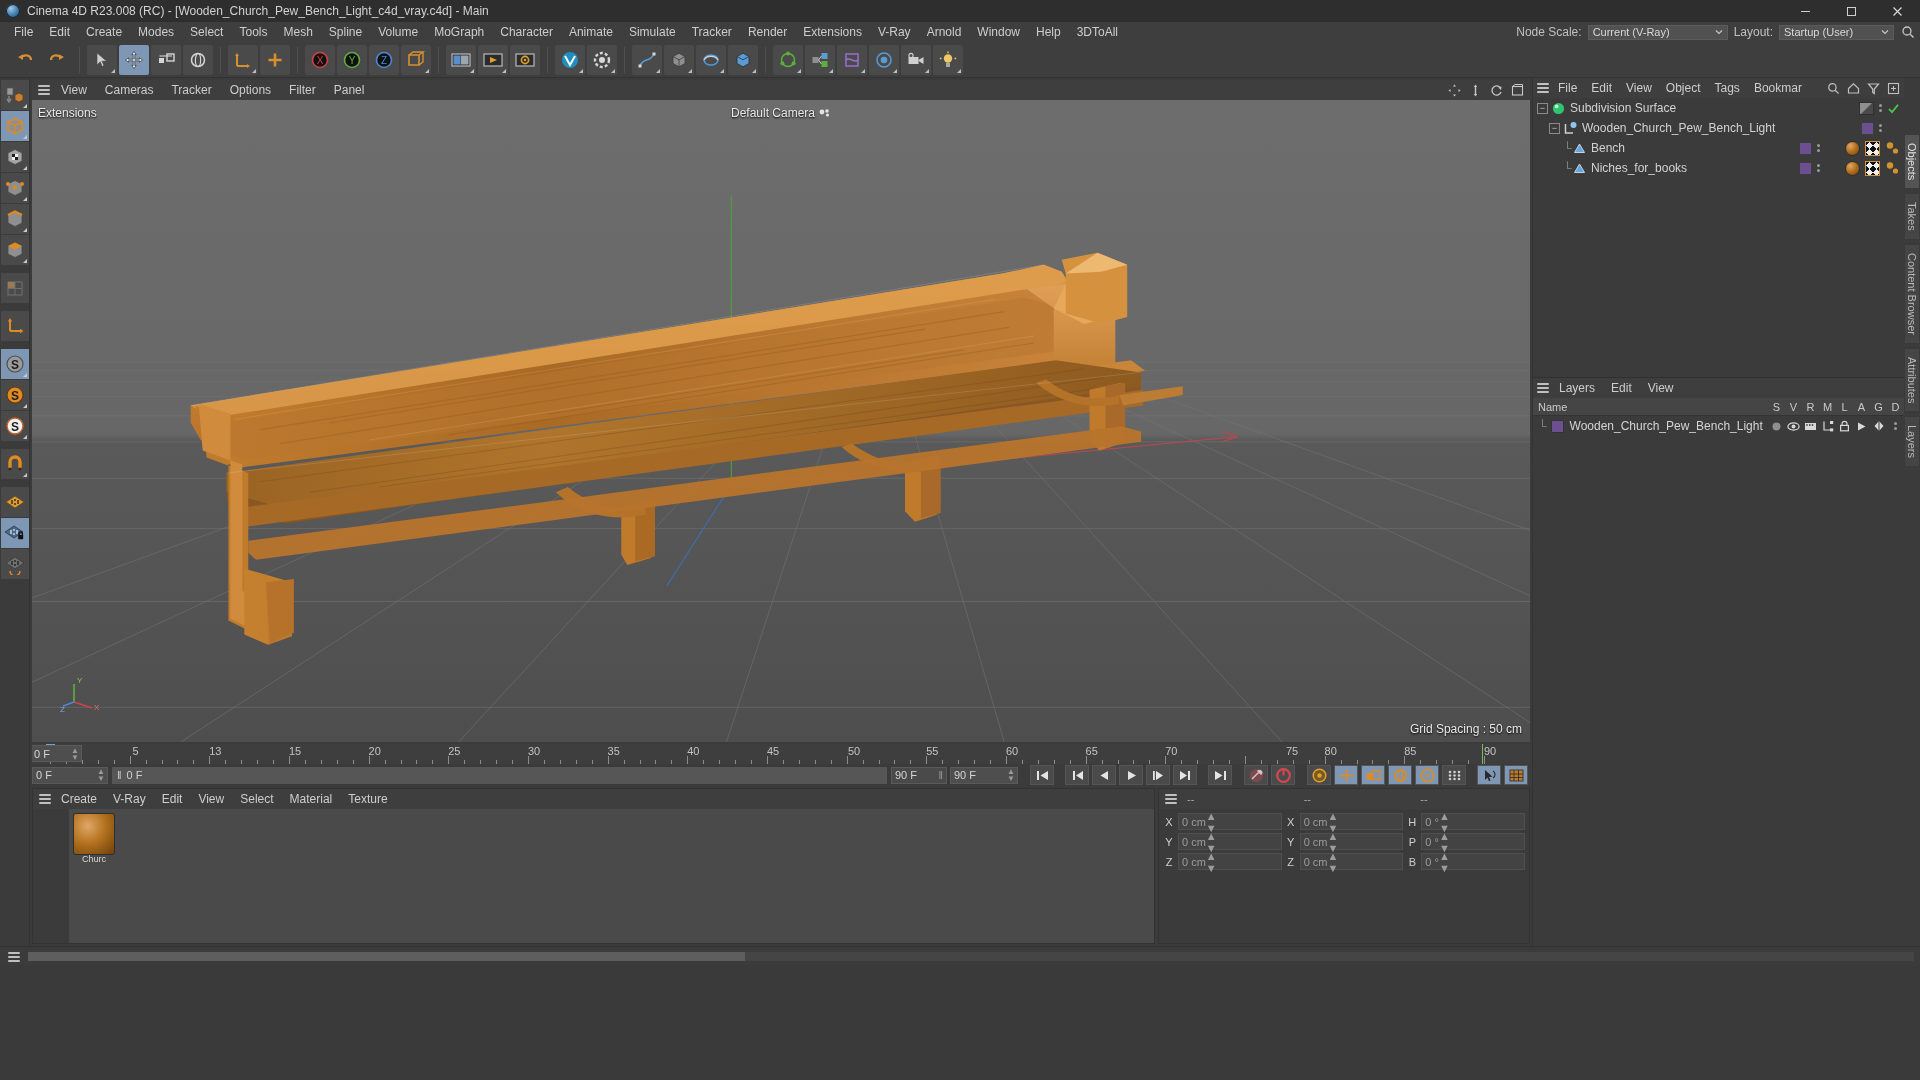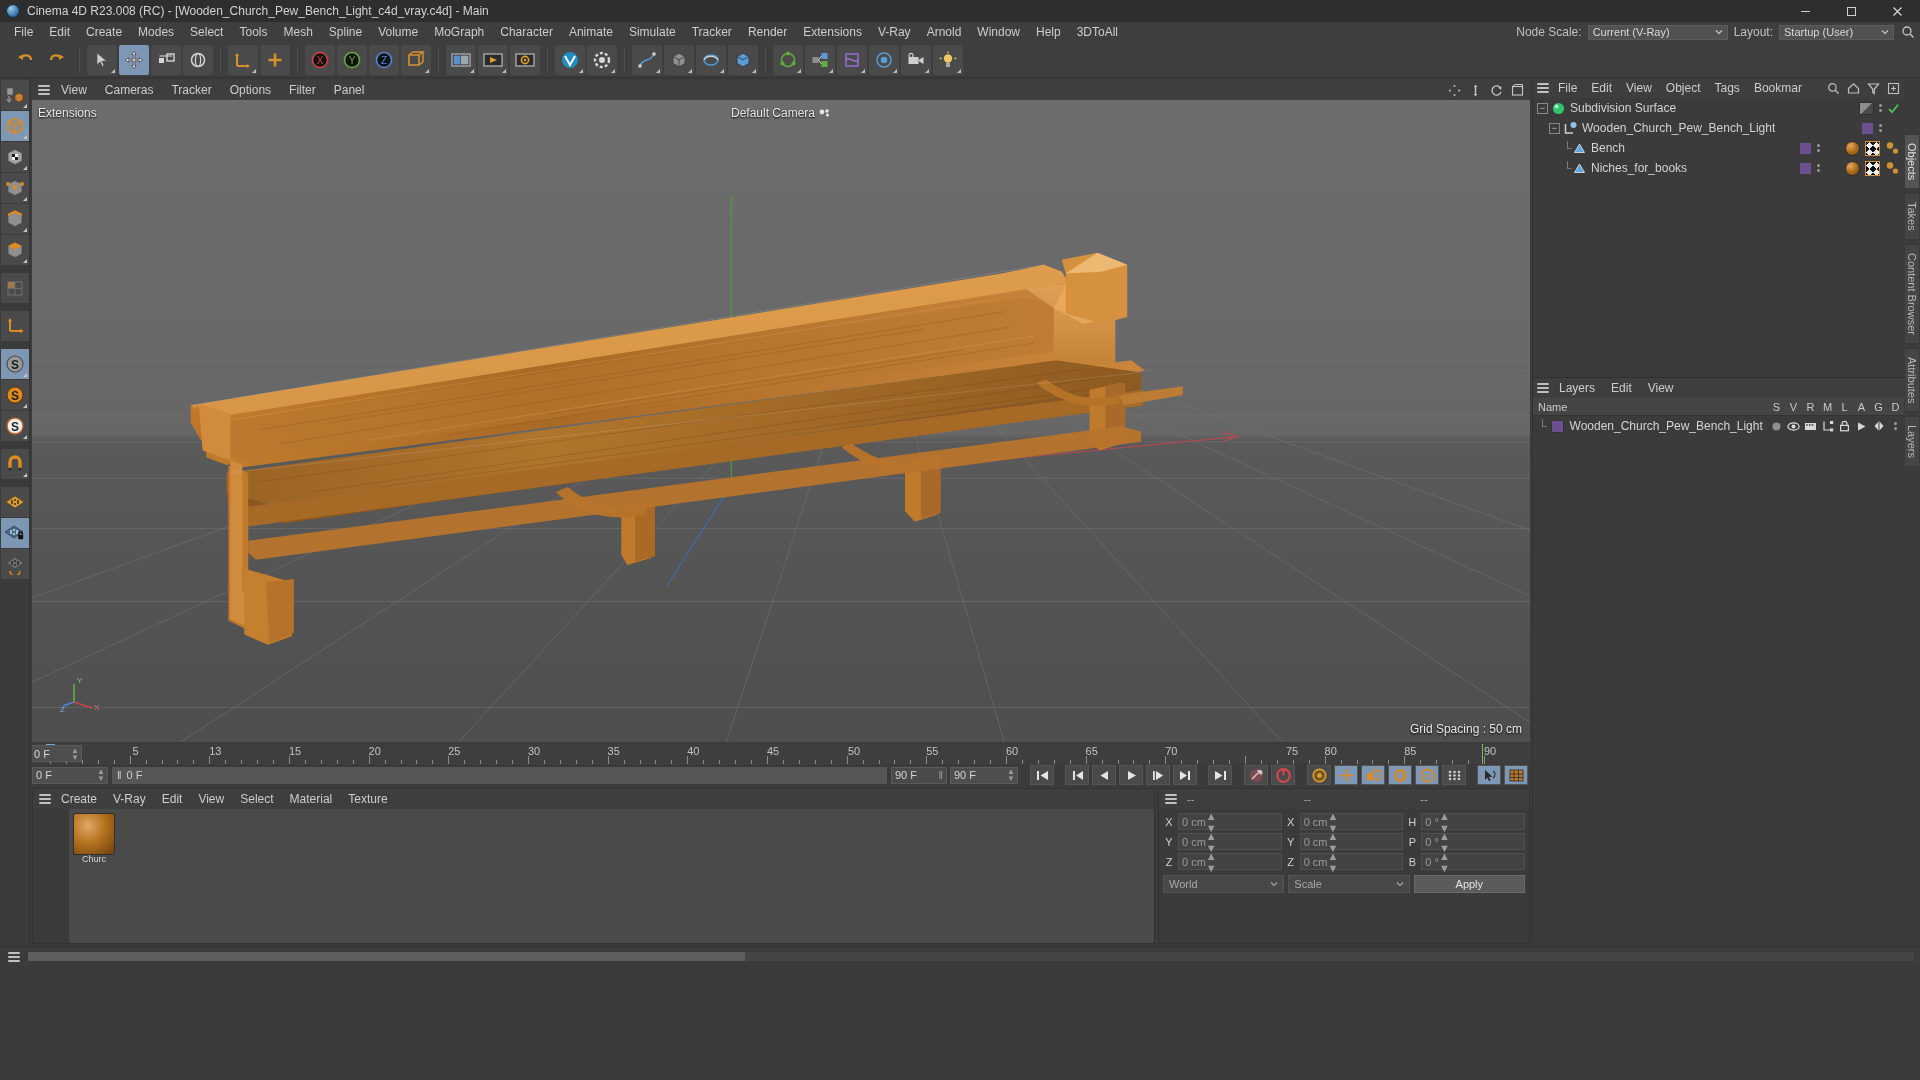--- a/index.html
+++ b/index.html
@@ -1123,39 +1123,20 @@
                   <span>0 cm</span>
                   <span class="spin">▲<br>▼</span>
                 </div>
               <span class="cax">B</span>
               <div class="cfield">
                   <span>0 °</span>
                   <span class="spin">▲<br>▼</span>
                 </div>
             </div>
           </div>
-          <div class="cbtnrow">
-            <div class="csel">
-              <span>World</span>
-              <span style="position:absolute;right:5px">
-                <svg width="8" height="6" viewBox="0 0 8 6">
-                    <path d="M1 1.5 L4 4.5 L7 1.5" fill="none" stroke="#a8a8a8" stroke-width="1.1"></path>
-                  </svg>
-              </span>
-            </div>
-            <div class="csel">
-              <span>Scale</span>
-              <span style="position:absolute;right:5px">
-                <svg width="8" height="6" viewBox="0 0 8 6">
-                    <path d="M1 1.5 L4 4.5 L7 1.5" fill="none" stroke="#a8a8a8" stroke-width="1.1"></path>
-                  </svg>
-              </span>
-            </div>
-            <div class="capply">Apply</div>
-          </div>
         </div>
       </div>
     </div>
 
     <div class="rightcol">
 
       <div class="ompanel">
         <div class="omhdr">
           <div class="hamb">
               <i></i>

